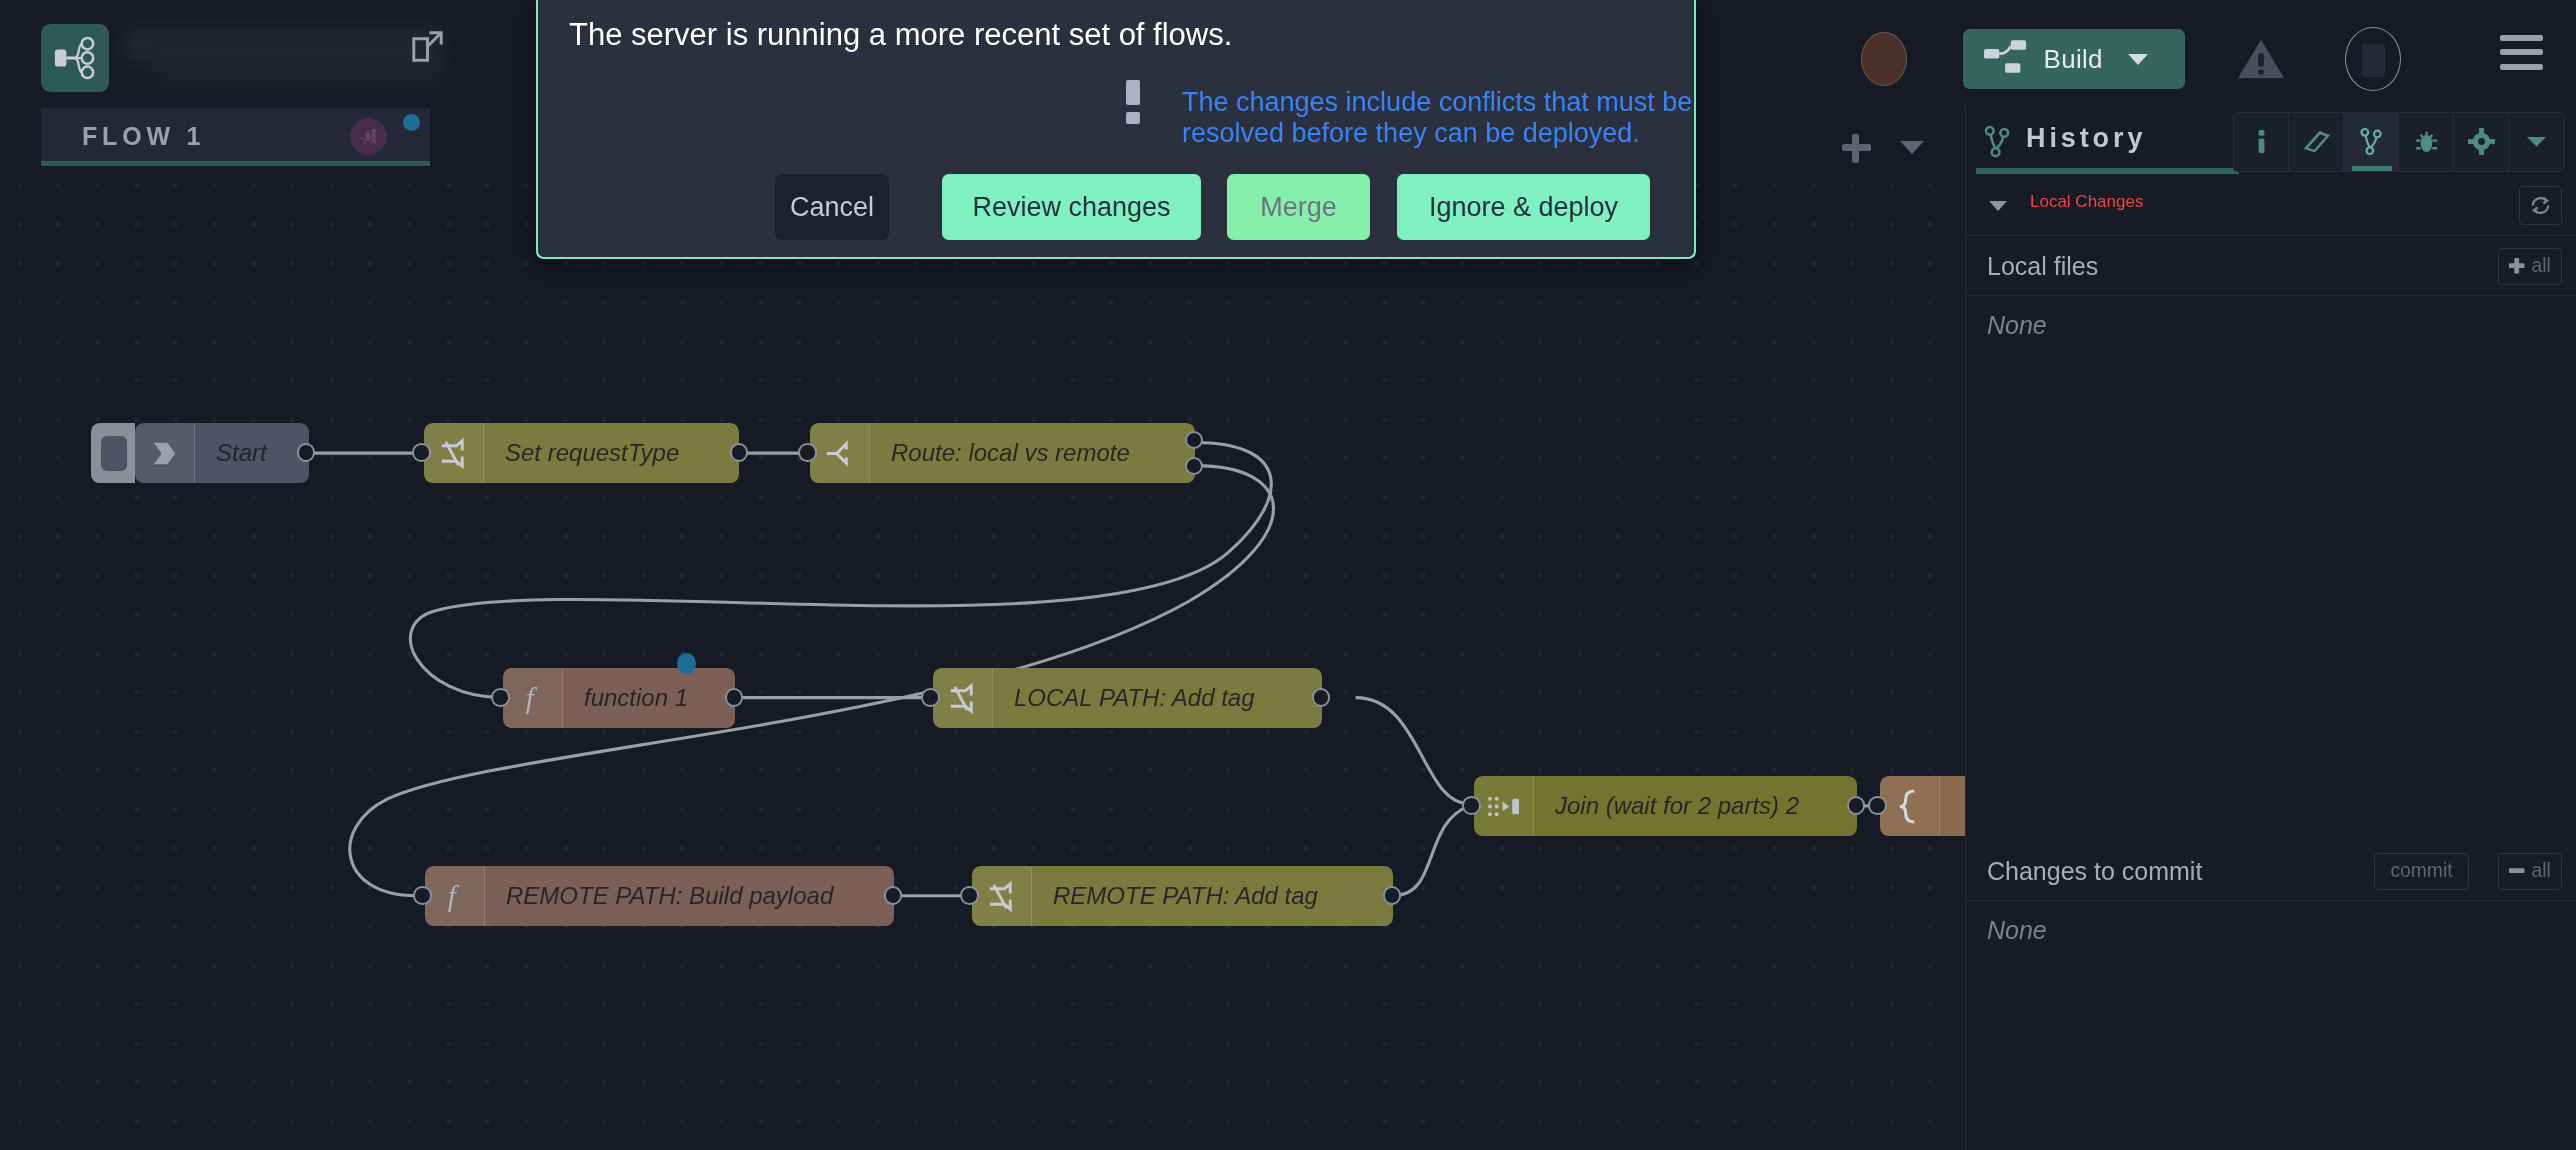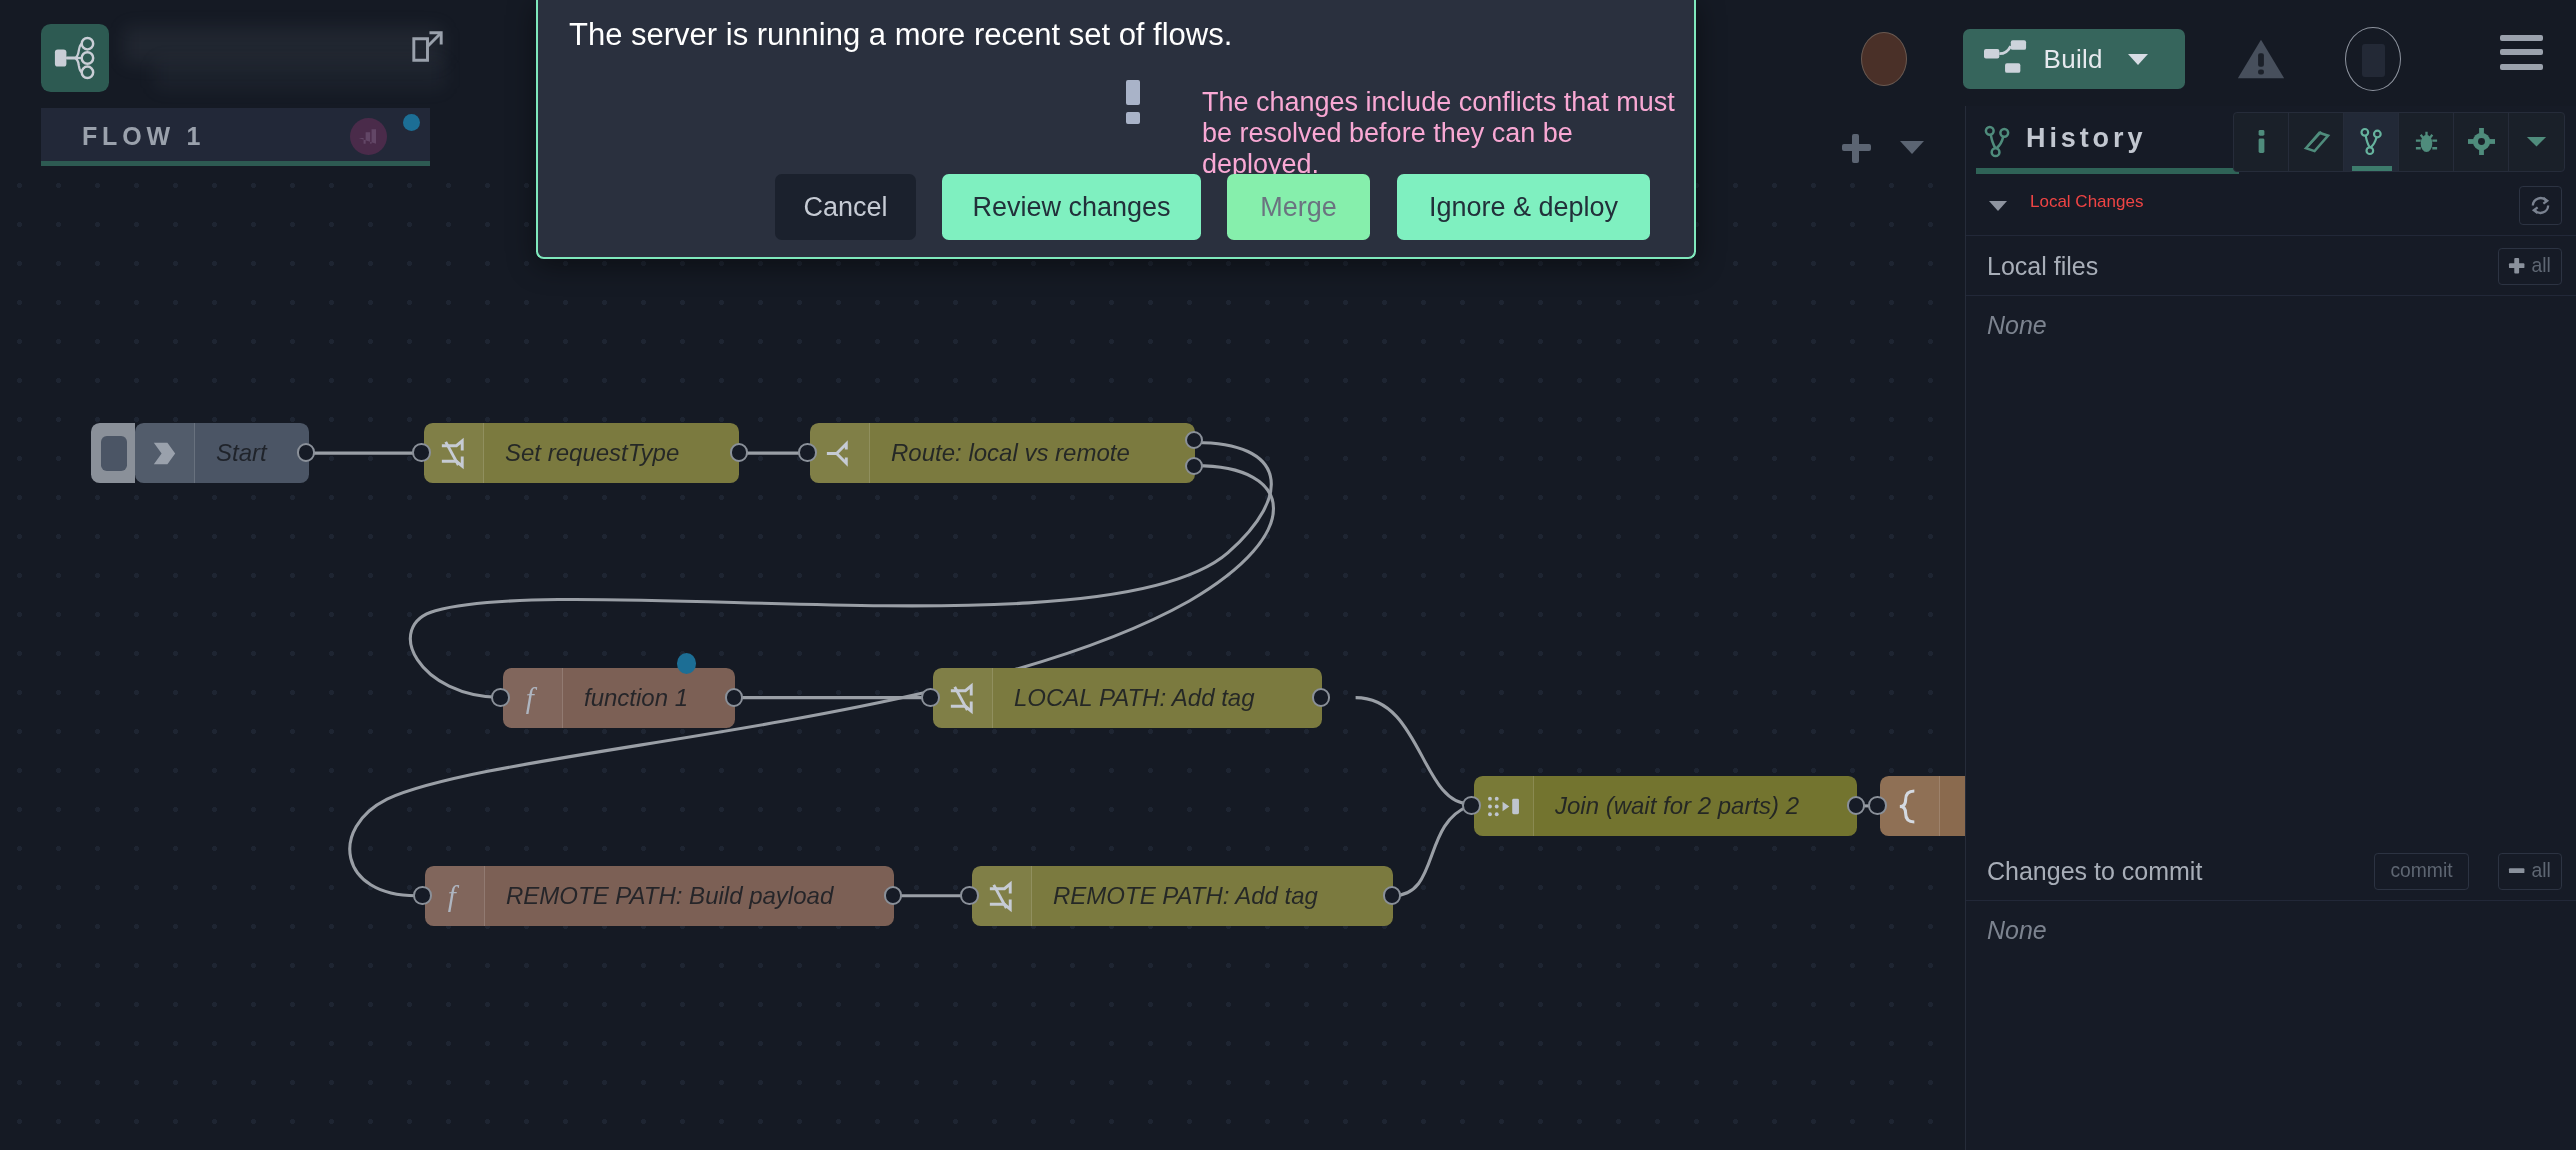--- a/index.html
+++ b/index.html
@@ -245,22 +245,22 @@
   }
   .bang::before {
     content: ""; position: absolute; left: 0; top: 0; width: 13.5px; height: 25px;
     background: #A9B3C8; border-radius: 1.9px;
   }
   .bang::after {
     content: ""; position: absolute; left: 0; top: 32px; width: 13.5px; height: 11.6px;
     background: #A9B3C8; border-radius: 1.9px;
   }
   .modal-msg {
-    position: absolute; left: 664px; top: 87px;
-    color: #f9a8d4; font-size: 27px;
+    position: absolute; left: 644px; top: 87px;
+    color: #3b82f6; font-size: 27px;
   }
   .modal-btns { position: absolute; left: 0; top: 174px; width: 1160px; height: 73px; }
   .mbtn {
     position: absolute; height: 66px; border-radius: 6.8px; cursor: pointer;
     display: flex; align-items: center; justify-content: center;
     font-size: 27px;
   }
   .mbtn-dark  { background: #1B212D; color: #C6CBD4; }
   .mbtn-green { background: #7FF0C0; color: #22303A; }
   .mbtn-disabled { background: #86efac; color: #6B7380; }
@@ -583,21 +583,21 @@
     </div>
     <div class="none-row" style="top:810px;">None</div>
   </div>
 
   <div class="modal">
     <div class="modal-title">The server is running a more recent set of flows.</div>
     <div class="bang"></div>
     <div class="modal-msg">The changes include conflicts that must be resolved before they can be deployed.</div>
 
     <div class="modal-btns">
-      <div class="mbtn mbtn-dark" style="left:237px; width:141px;">Cancel</div>
+      <div class="mbtn mbtn-dark" style="left:237px; width:114px;">Cancel</div>
       <div class="mbtn mbtn-green" style="left:404px; width:259px;">Review changes</div>
       <div class="mbtn mbtn-disabled" style="left:689px; width:143px;">Merge</div>
       <div class="mbtn mbtn-green" style="left:859px; width:253px;">Ignore &amp; deploy</div>
     </div>
   </div>
 
 </div>
 
 
 </body></html>

